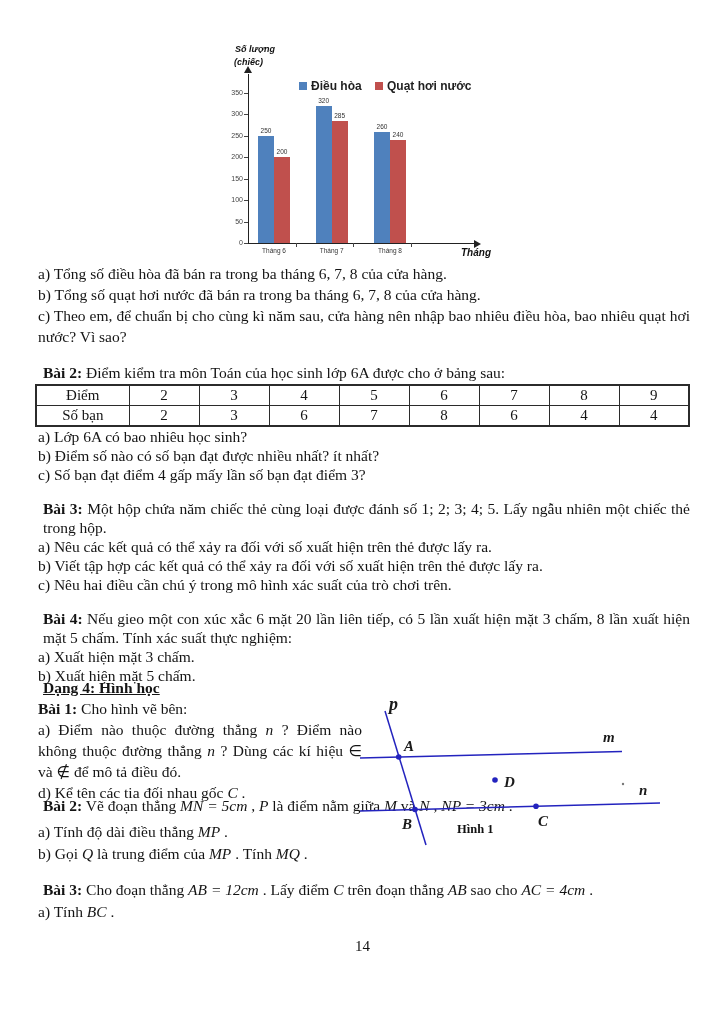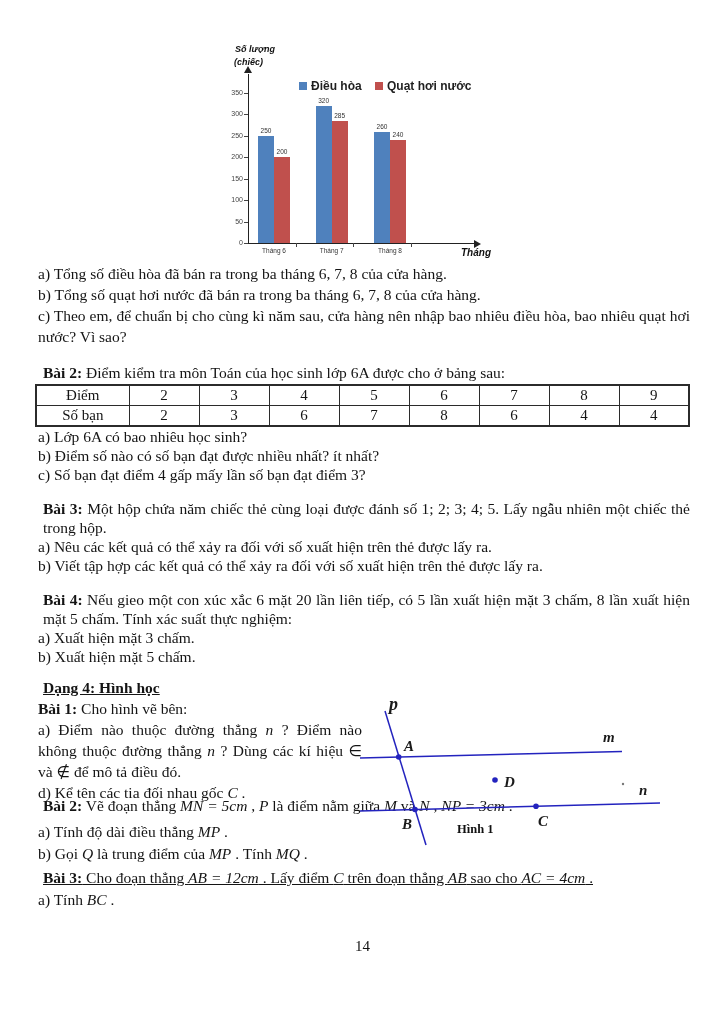--- a/index.html
+++ b/index.html
@@ -8,21 +8,21 @@
   p{margin:0;line-height:21px;}
   .bold{font-weight:bold;}
   .indent{padding-left:5px;margin-top:15px;}
   .lh19{line-height:19px;}
   .heading-u{font-weight:bold;text-decoration:underline;}
   .flow-a{position:absolute;left:38px;top:263px;width:652px;text-align:justify;}
   .flow-b{position:absolute;left:38px;top:662px;width:652px;text-align:justify;}
   .seg-b{font-weight:bold;}
   .seg-m{font-style:italic;}
   .mt4{margin-top:4px;}
-  .mt2{margin-top:2px;text-decoration:underline;}
+  .mt2{margin-top:14px;}
   .b2g{margin-top:-8px;}
   .math-block{line-height:22px;}
   
   table.score{border-collapse:collapse;width:653px;margin:1px 0 0 -3px;table-layout:fixed;}
   table.score td{border:1px solid #2b2b2b;height:19px;text-align:center;padding:0;font-size:15px;line-height:19px;}
   table.score{border:2px solid #2b2b2b;}
   td.hdr{font-weight:normal;}
   
   .chart{position:absolute;left:227px;top:42px;width:275px;height:222px;
          font-family:"Liberation Sans",sans-serif;color:#222;}
@@ -153,20 +153,21 @@
       </tr>
     </tbody>
       </table>
 
     <p class="lh19">a) Lớp 6A có bao nhiêu học sinh?</p>
     <p class="lh19">b) Điểm số nào có số bạn đạt được nhiều nhất? ít nhất?</p>
     <p class="lh19">c) Số bạn đạt điểm 4 gấp mấy lần số bạn đạt điểm 3?</p>
     <p class="lh19 indent"><span class="bold">Bài 3:</span><span> Một hộp chứa năm chiếc thẻ cùng loại được đánh số 1; 2; 3; 4; 5. Lấy ngẫu nhiên một chiếc thẻ trong hộp.</span></p>
     <p class="lh19">a) Nêu các kết quả có thể xảy ra đối với số xuất hiện trên thẻ được lấy ra.</p>
     <p class="lh19">b) Viết tập hợp các kết quả có thể xảy ra đối với số xuất hiện trên thẻ được lấy ra.</p>
+    <p class="lh19">c) Nêu hai điều cần chú ý trong mô hình xác suất của trò chơi trên.</p>
     <p class="lh19 indent"><span class="bold">Bài 4:</span><span> Nếu gieo một con xúc xắc 6 mặt 20 lần liên tiếp, có 5 lần xuất hiện mặt 3 chấm, 8 lần xuất hiện mặt 5 chấm. Tính xác suất thực nghiệm:</span></p>
     <p class="lh19">a) Xuất hiện mặt 3 chấm.</p>
     <p class="lh19">b) Xuất hiện mặt 5 chấm.</p>
   </div>
 
   <div class="flow-b">
     <p class="indent"><span class="heading-u">Dạng 4: Hình học</span></p>
     <p><span class="bold">Bài 1:</span><span> Cho hình vẽ bên:</span></p>
 
     <div class="geo-row">

